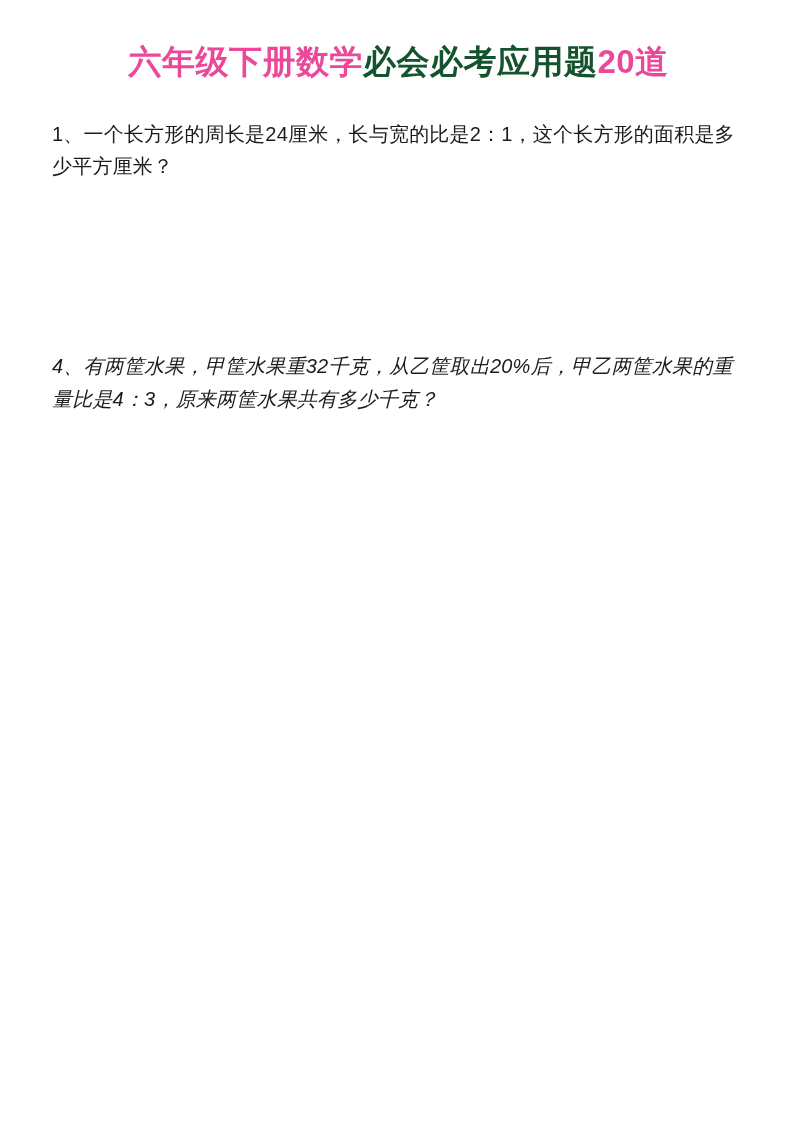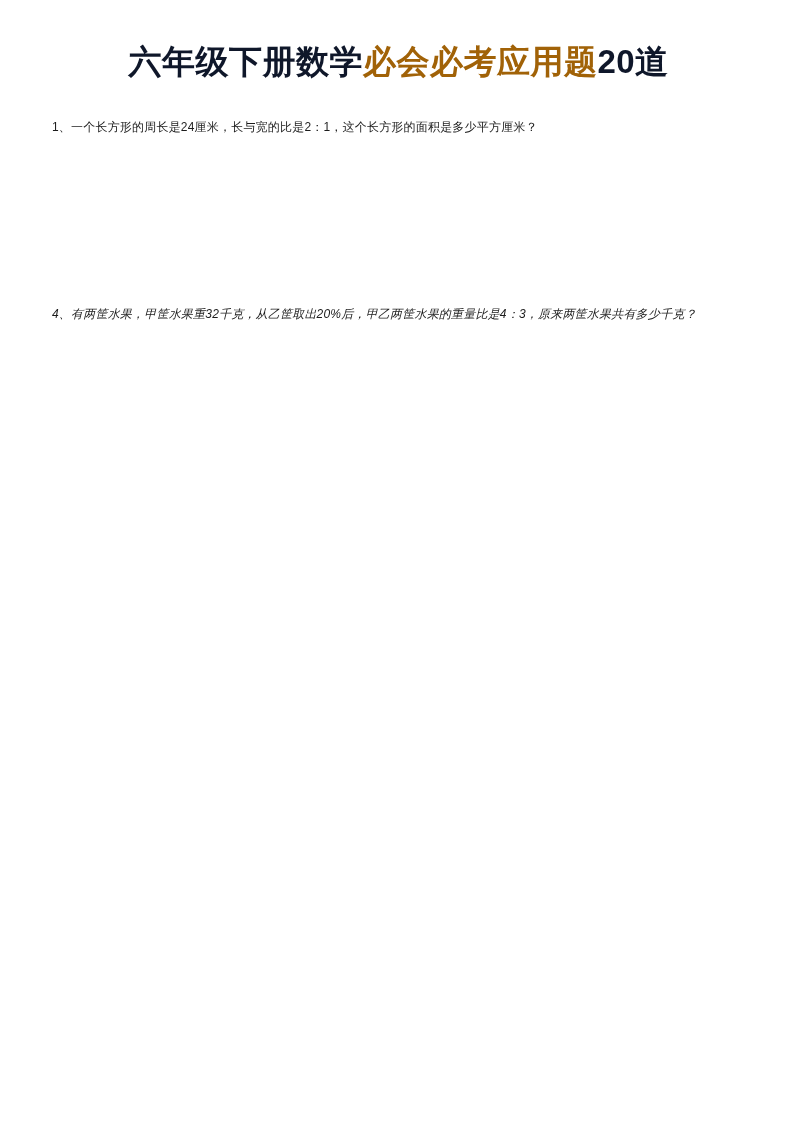--- a/index.html
+++ b/index.html
@@ -25,30 +25,30 @@
   .doc-title {
     text-align: center;
     font-size: 33px;
     font-weight: bold;
     letter-spacing: 0.5px;
     line-height: 1.2;
     margin: 8px 0 0 0;
     white-space: nowrap;
   }
   .doc-title .seg-black {
-    color: #0f172a;
+    color: #ec4899;
   }
   .doc-title .seg-red {
-    color: #a16207;
+    color: #14532d;
   }
   .problems {
     margin-top: 36px;
   }
   .problem {
-    font-size: 12px;
+    font-size: 20px;
     line-height: 1.62;
     color: #1c1c1c;
     letter-spacing: 0.2px;
     text-align: left;
     padding-right: 6px;
   }
   .p-gap-1 { margin-bottom: 168px; }
   .p-gap-2 { margin-bottom: 178px; }
   .p-gap-3 { margin-bottom: 168px; }
   .p-gap-4 { margin-bottom: 0; font-style: italic; }

